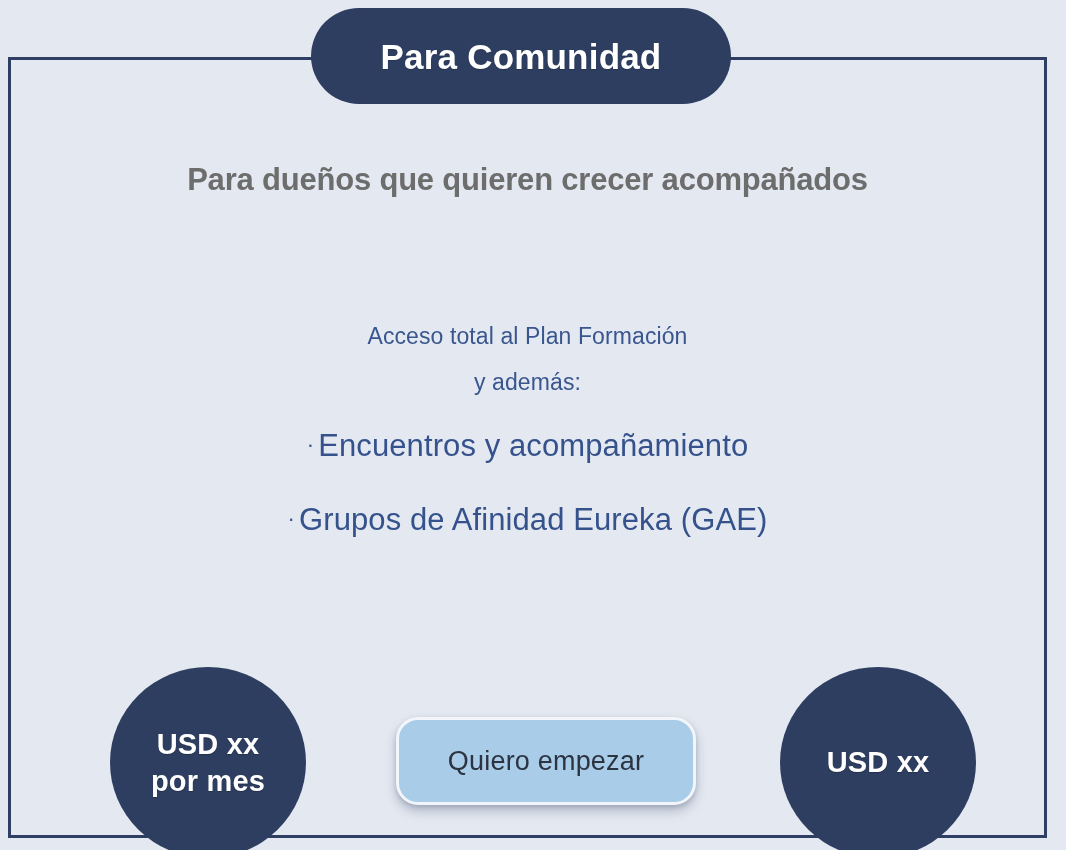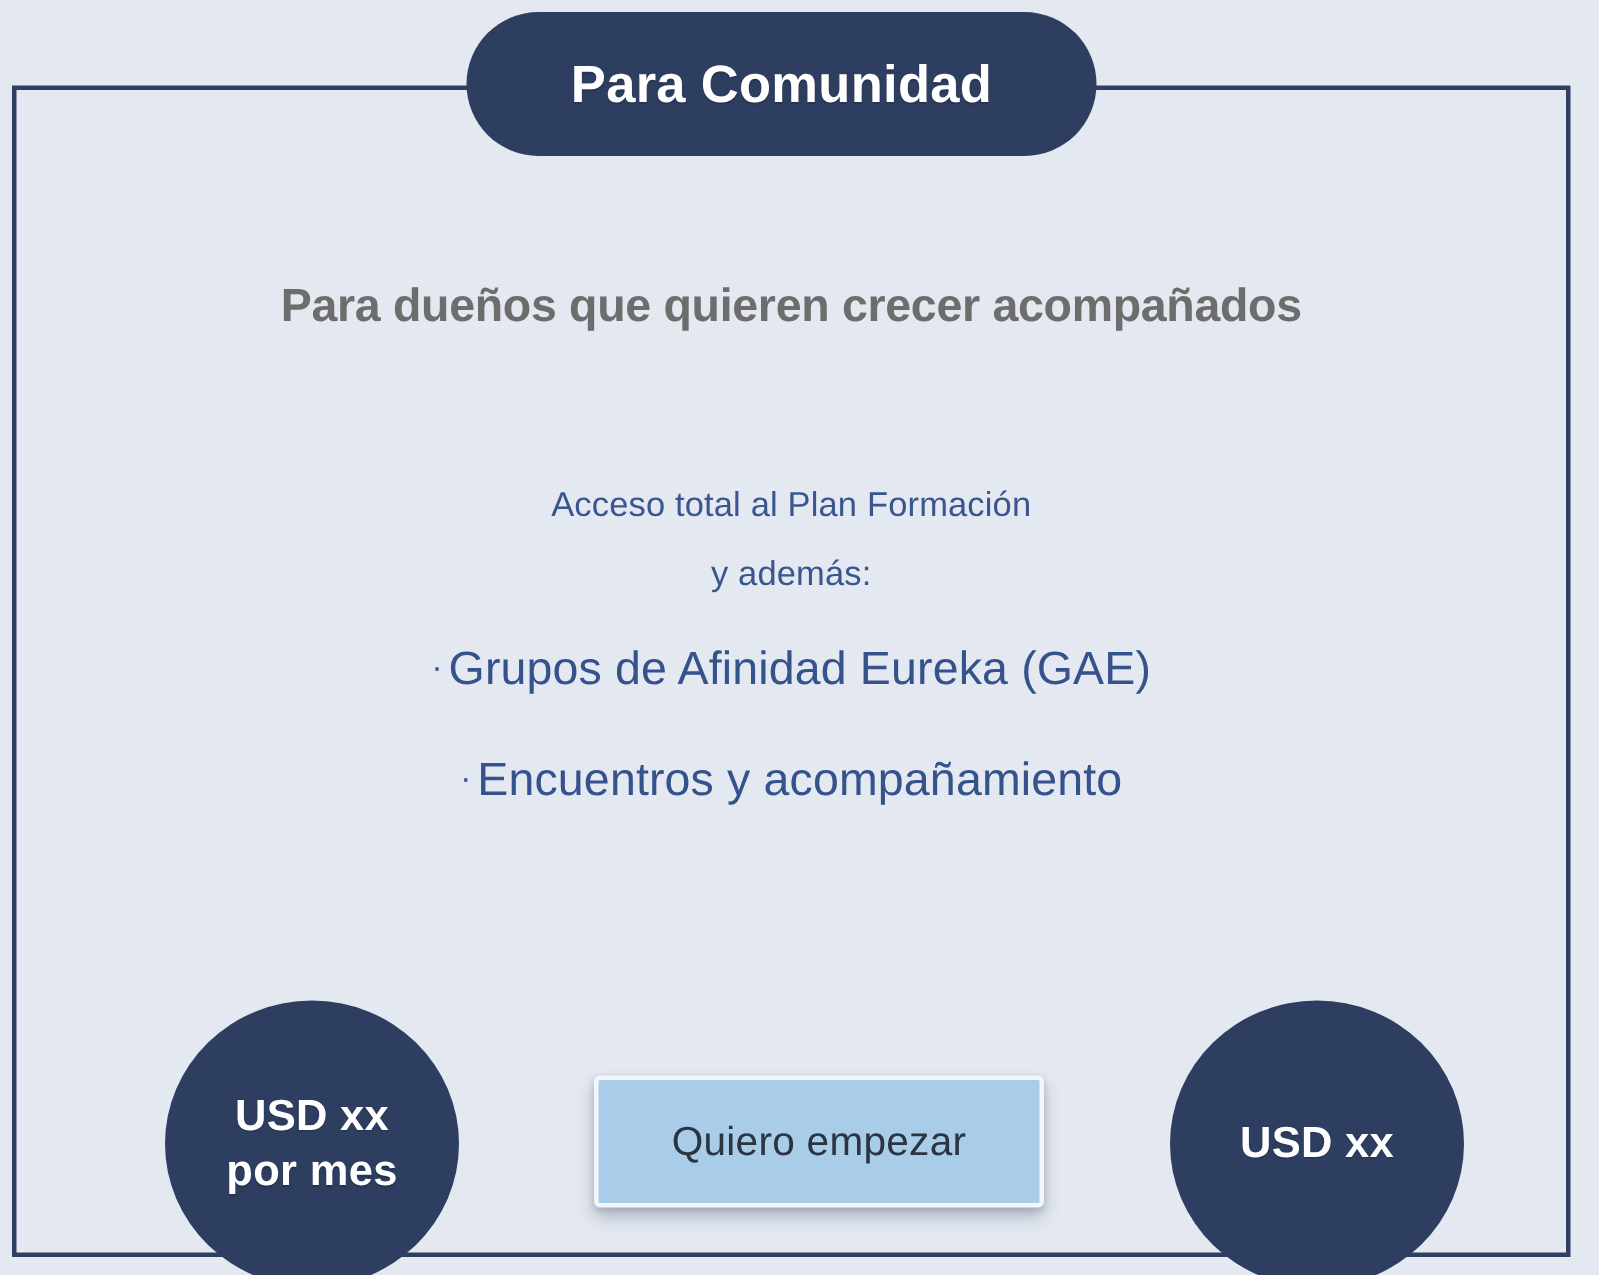--- a/index.html
+++ b/index.html
@@ -65,21 +65,20 @@
   .subtitle {
     position: absolute;
     left: 0;
     top: 97px;
     width: 100%;
     color: #6d6d6d;
     font-size: 31px;
     font-weight: bold;
     line-height: 45px;
     letter-spacing: -0.2px;
-    margin-top: 24px;
   }
 
   .access-block {
     position: absolute;
     left: 0;
     top: 253px;
     width: 100%;
     color: #39568f;
     font-size: 23px;
     font-weight: normal;
@@ -131,21 +130,21 @@
   
   #cta-button {
     position: absolute;
     left: 385px;
     top: 657px;
     width: 300px;
     height: 88px;
     box-sizing: border-box;
     background: #a9cce9;
     border: 3px solid #f2f6fb;
-    border-radius: 4px;
+    border-radius: 22px;
     display: flex;
     align-items: center;
     justify-content: center;
     color: #2c3442;
     font-size: 27px;
     font-weight: normal;
     letter-spacing: 0.2px;
     box-shadow: 0 6px 12px rgba(60,75,105,0.30), 0 2px 4px rgba(60,75,105,0.20);
     cursor: pointer;
   }
@@ -165,24 +164,24 @@
     <div>Para dueños que quieren crecer acompañados</div>
   </div>
 
   <div class="access-block">
     <div>Acceso total al Plan Formación</div>
     <div>y además:</div>
   </div>
 
   <div class="feature-list">
     <div class="feature-item">
-      <span class="bullet">·</span><span>Grupos de Afinidad Eureka (GAE)</span>
+      <span class="bullet">·</span><span>Encuentros y acompañamiento</span>
     </div>
     <div class="feature-item">
-      <span class="bullet">·</span><span>Encuentros y acompañamiento</span>
+      <span class="bullet">·</span><span>Grupos de Afinidad Eureka (GAE)</span>
     </div>
   </div>
 
   <div class="price-circle" id="price-monthly">
     <span>USD xx</span>
     <span>por mes</span>
   </div>
 
   <div class="price-circle" id="price-yearly">
     <span>USD xx</span>

